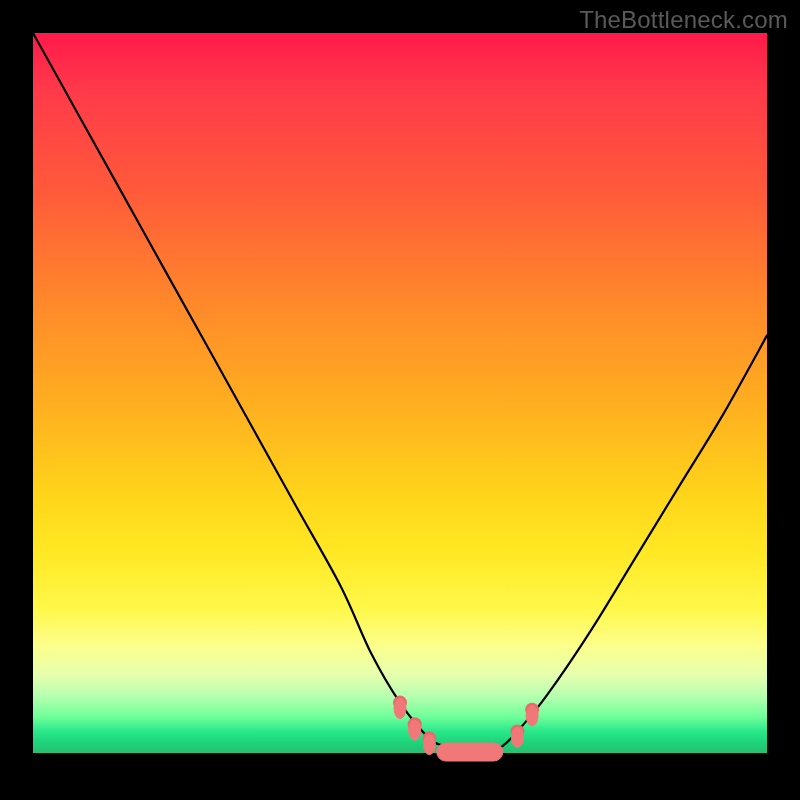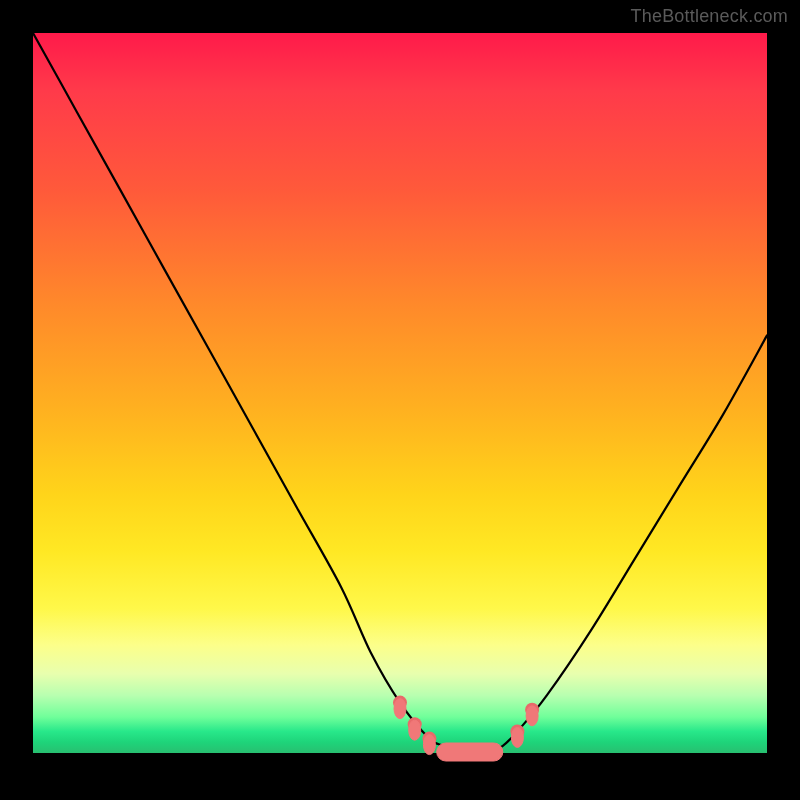--- a/index.html
+++ b/index.html
@@ -41,21 +41,21 @@
       #28e88a 97%,
       #1ed47a 98.5%,
       #28bf70 100%
     );
   }
   .watermark {
     position: absolute;
     top: 6px;
     right: 12px;
     color: #5a5a5a;
-    font-size: 18px;
+    font-size: 24px;
     font-weight: 400;
     letter-spacing: 0.2px;
     user-select: none;
   }
   svg.curve {
     position: absolute;
     left: 0;
     top: 0;
     width: 734px;
     height: 720px;

